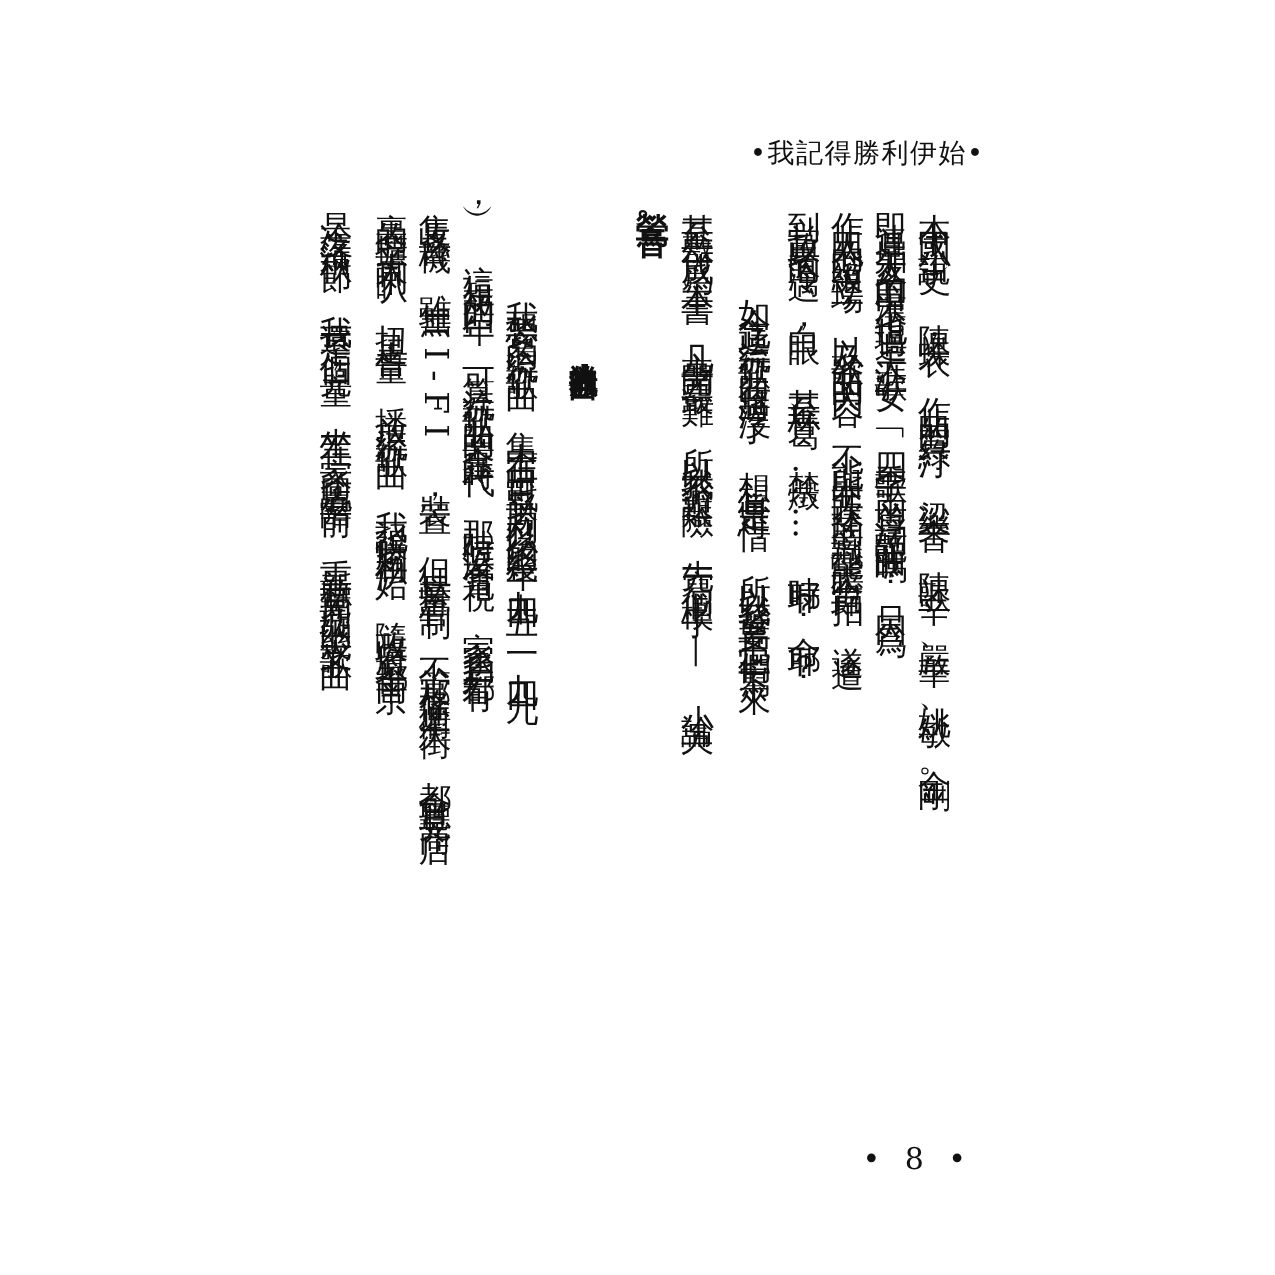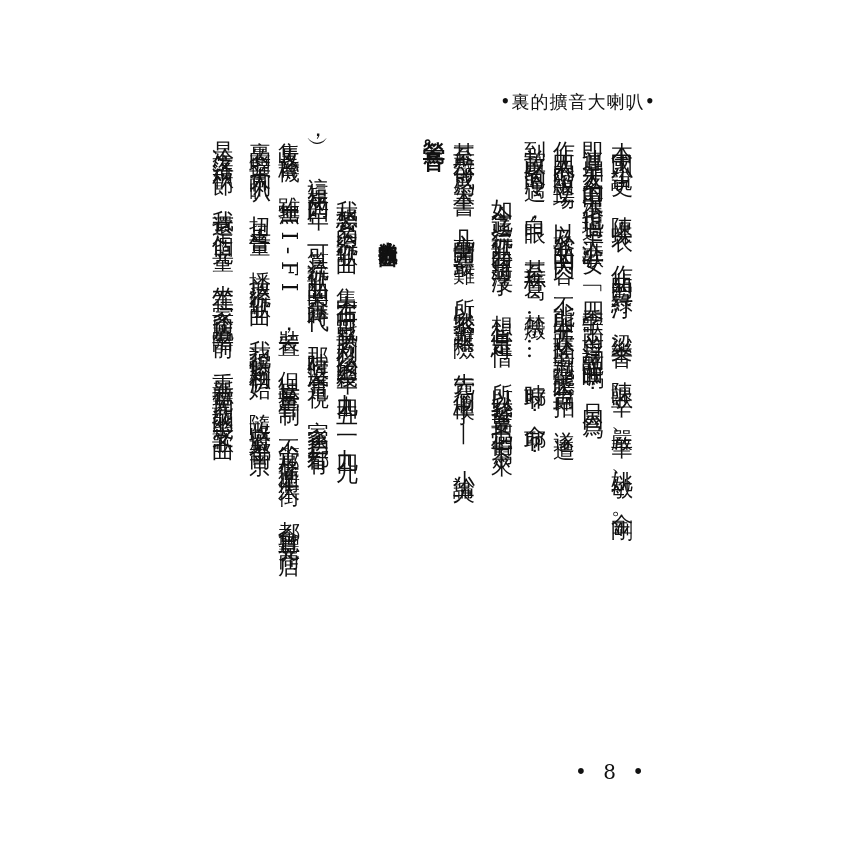--- a/index.html
+++ b/index.html
@@ -13,21 +13,21 @@
   .col.indent { top: 182px; }
   .heading { position: absolute; top: 226px; left: 377px; writing-mode: vertical-rl;
              font-size: 19px; line-height: 24px; letter-spacing: 1px; font-weight: bold;
              font-family: "DejaVu Sans", "Liberation Sans", sans-serif; white-space: nowrap; }
   .folio { position: absolute; top: 760px; left: 575px; font-size: 20px;
            white-space: nowrap; word-spacing: 10px; }
 </style>
 </head>
 <body>
 
-<div class="running-head">•裏的擴音大喇叭•</div>
+<div class="running-head">•我記得勝利伊始•</div>
 
 <div class="col" style="left:609px">本中國小說史）、陳蝶衣，作曲的賀綠汀、梁樂音、陳歌辛、嚴華、姚敏、金剛。</div>
 <div class="col" style="left:580px">即連鼎鼎大名的田漢不也塡過「天涯歌女」、「四季歌」兩首淫詞艶曲嗎？只因爲</div>
 <div class="col" style="left:551px">作曲人的階級立場，以及歌曲的內容，不能與中共吹捧的意識型態暗合節拍，遂遭</div>
 <div class="col" style="left:522px">到當政者的冷遇、白眼，甚至杯葛、禁燬……時耶？命耶？</div>
 <div class="col indent" style="left:489px">如今這些流行歌曲行將湮沒了，想想眞是可惜，所以我發誓要把它們寫下來，</div>
 <div class="col" style="left:451px">甚至敷衍成爲一本書。凡事開頭最難，所以我不避艱險，先寫一個楔子——小論吳</div>
 <div class="col" style="left:422px;font-weight:bold">鶯音。</div>
 
 <div class="heading">迷人的流行歌曲</div>

